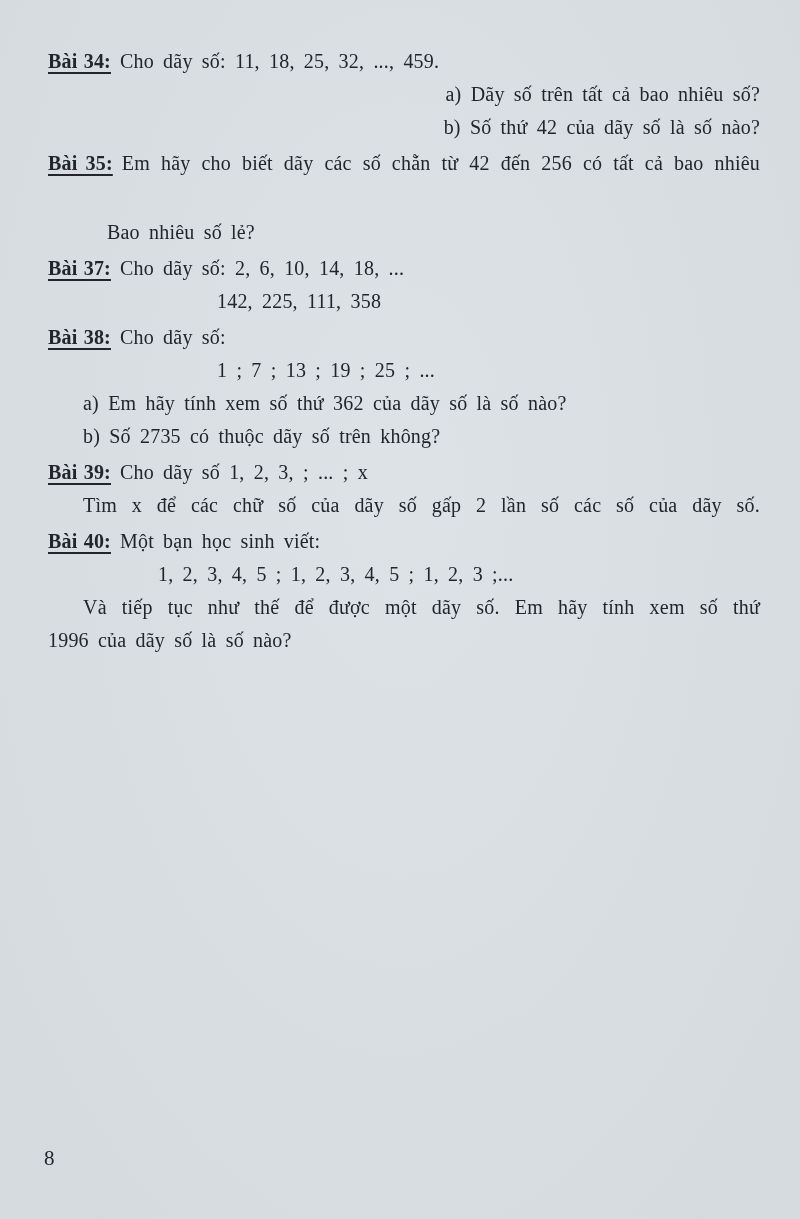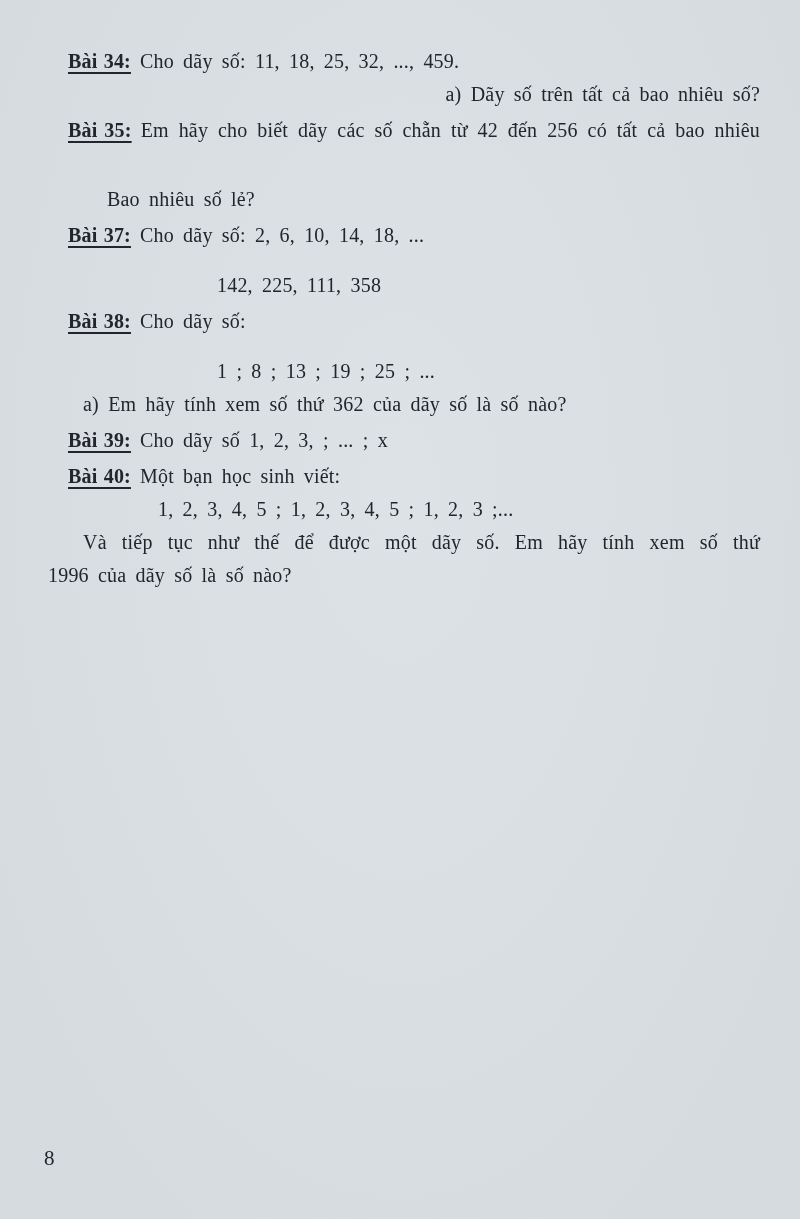--- a/index.html
+++ b/index.html
@@ -35,66 +35,68 @@
     white-space: nowrap;
   }
   
   .j {
     text-align: justify;
     text-align-last: justify;
     white-space: normal;
   }
   .ex-head {
     margin-top: 3px;
-    margin-left: 20px;
   }
   .lbl {
     font-weight: bold;
     text-decoration: underline;
     text-decoration-thickness: 2px;
     text-underline-offset: 4px;
     margin-right: 9px;
     word-spacing: 1px;
   }
   
   .i35  { padding-left: 35px; }
   .i54  { padding-left: 54px; text-align: right; }
   .i59  { padding-left: 59px; margin-top: 36px; }
   .i86  { padding-left: 86px; }
   .i110 { padding-left: 110px; }
-  .i169 { padding-left: 169px; margin-top: 17px; }
+  .i169 { padding-left: 169px; }
   .pagenum {
     position: absolute;
     left: 44px;
     top: 1146px;
     font-size: 21px;
     letter-spacing: 0.5px;
   }
 </style>
 </head>
 <body>
 
 <div class="page">
   <div class="content">
 
     <div class="line ex-head"><span class="lbl">Bài 34:</span><span>Cho dãy số: 11, 18, 25, 32, ..., 459.</span></div>
     <div class="line i54">a) Dãy số trên tất cả bao nhiêu số?</div>
+    <div class="line i54">b) Số thứ 42 của dãy số là số nào?</div>
 
     <div class="line ex-head j"><span class="lbl">Bài 35:</span><span>Em hãy cho biết dãy các số chẵn từ 42 đến 256 có tất cả bao nhiêu</span></div>
 
     <div class="line i59">Bao nhiêu số lẻ?</div>
 
     <div class="line ex-head"><span class="lbl">Bài 37:</span><span>Cho dãy số: 2, 6, 10, 14, 18, ...</span></div>
     <div class="line i169">142, 225, 111, 358</div>
 
     <div class="line ex-head"><span class="lbl">Bài 38:</span><span>Cho dãy số:</span></div>
-    <div class="line i169">1 ; 8 ; 13 ; 19 ; 25 ; ...</div>
+    <div class="line i169">1 ; 7 ; 13 ; 19 ; 25 ; ...</div>
     <div class="line i35">a) Em hãy tính xem số thứ 362 của dãy số là số nào?</div>
+    <div class="line i35">b) Số 2735 có thuộc dãy số trên không?</div>
 
     <div class="line ex-head"><span class="lbl">Bài 39:</span><span>Cho dãy số 1, 2, 3, ; ... ; x</span></div>
+    <div class="line i35 j">Tìm x để các chữ số của dãy số gấp 2 lần số các số của dãy số.</div>
 
     <div class="line ex-head"><span class="lbl">Bài 40:</span><span>Một bạn học sinh viết:</span></div>
     <div class="line i110">1, 2, 3, 4, 5 ; 1, 2, 3, 4, 5 ; 1, 2, 3 ;...</div>
     <div class="line i35 j">Và tiếp tục như thế để được một dãy số. Em hãy tính xem số thứ</div>
     <div class="line">1996 của dãy số là số nào?</div>
 
   </div>
 
   <div class="pagenum">8</div>
 </div>

